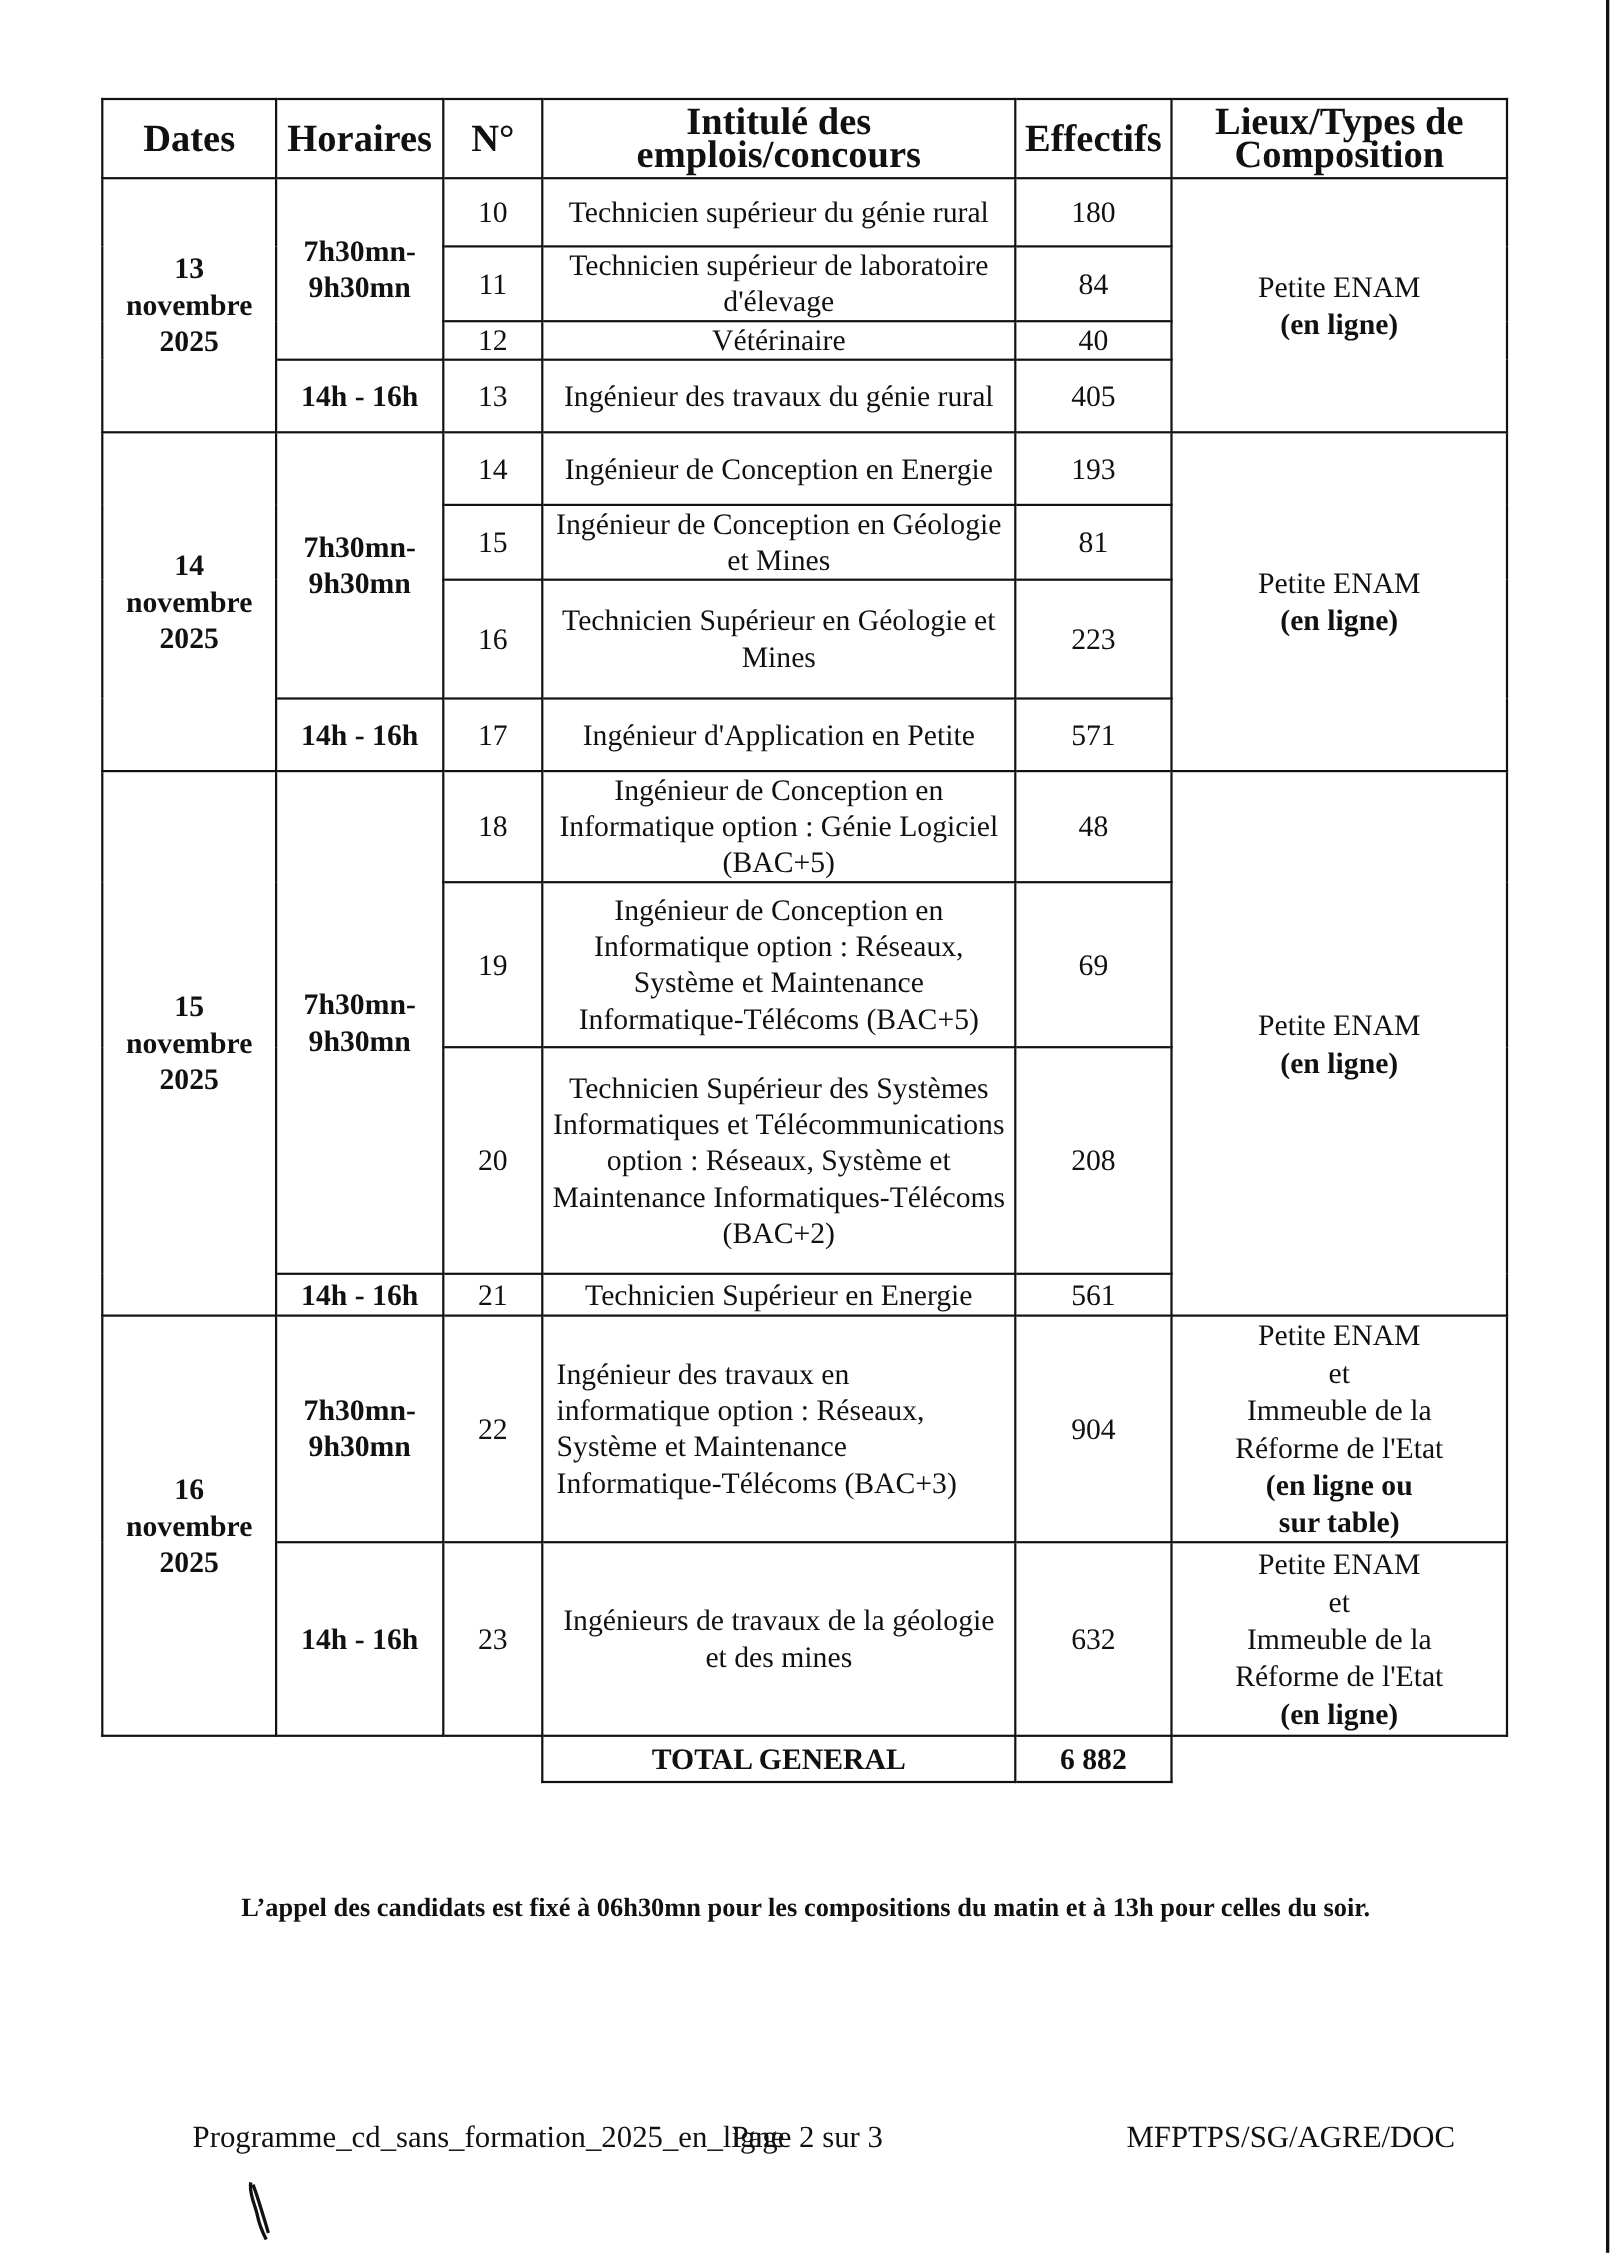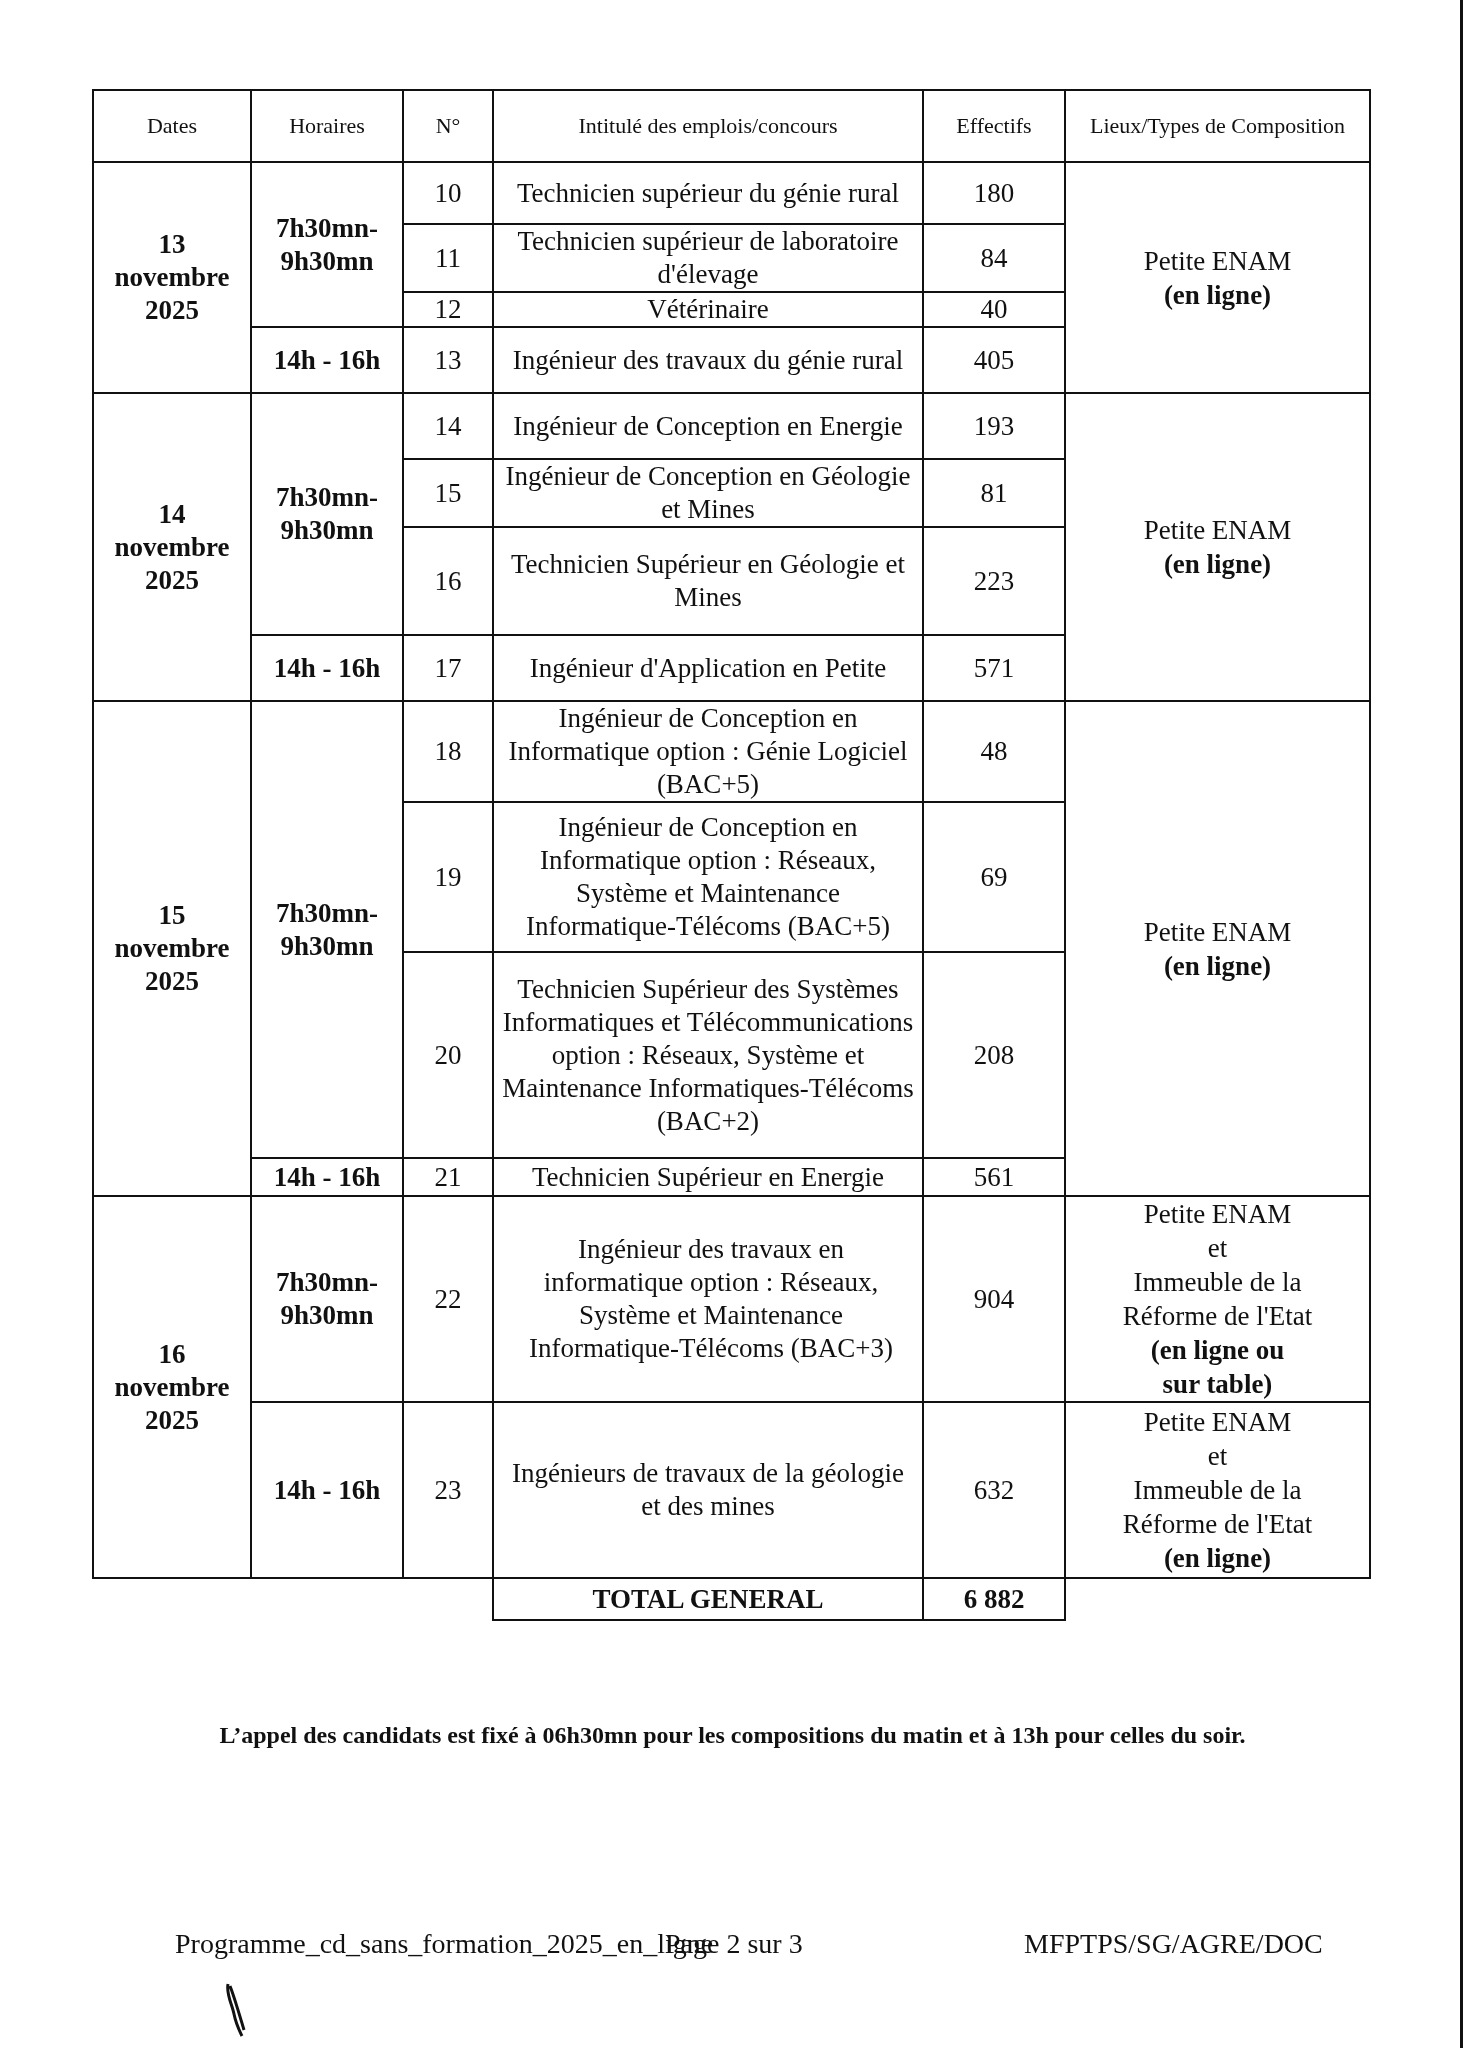--- a/index.html
+++ b/index.html
@@ -12,25 +12,25 @@
   }
   table.sched {
     position: absolute; left: 92px; top: 89px;
     border-collapse: collapse; table-layout: fixed;
     font-size: 27px; line-height: 33px;
   }
   table.sched td, table.sched th {
     border: 2px solid #111; text-align: center; vertical-align: middle;
     padding: 0 6px;
   }
-  table.sched th { font-weight: normal; height: 70px; font-size: 22px; line-height: 30px; }
+  table.sched th { font-weight: bold; height: 70px; font-size: 35px; line-height: 30px; }
   td.date { font-weight: bold; line-height: 33px; }
   td.time { font-weight: bold; }
   td.title { line-height: 33px; }
-  td.title.left { text-align: center; padding-left: 12px; }
+  td.title.left { text-align: left; padding-left: 12px; }
   td.place { line-height: 34px; }
   .b { font-weight: bold; text-align: center; }
   .total-row td.blank { border: none; }
   .total-row td { height: 40px; font-weight: bold; }
   .note {
     position: absolute; left: 0; width: 1465px; top: 1686px; text-align: center;
     font-weight: bold; font-size: 24px; margin-top: 36px;
   }
   .footer {
     position: absolute; top: 1928px; font-size: 28px;

